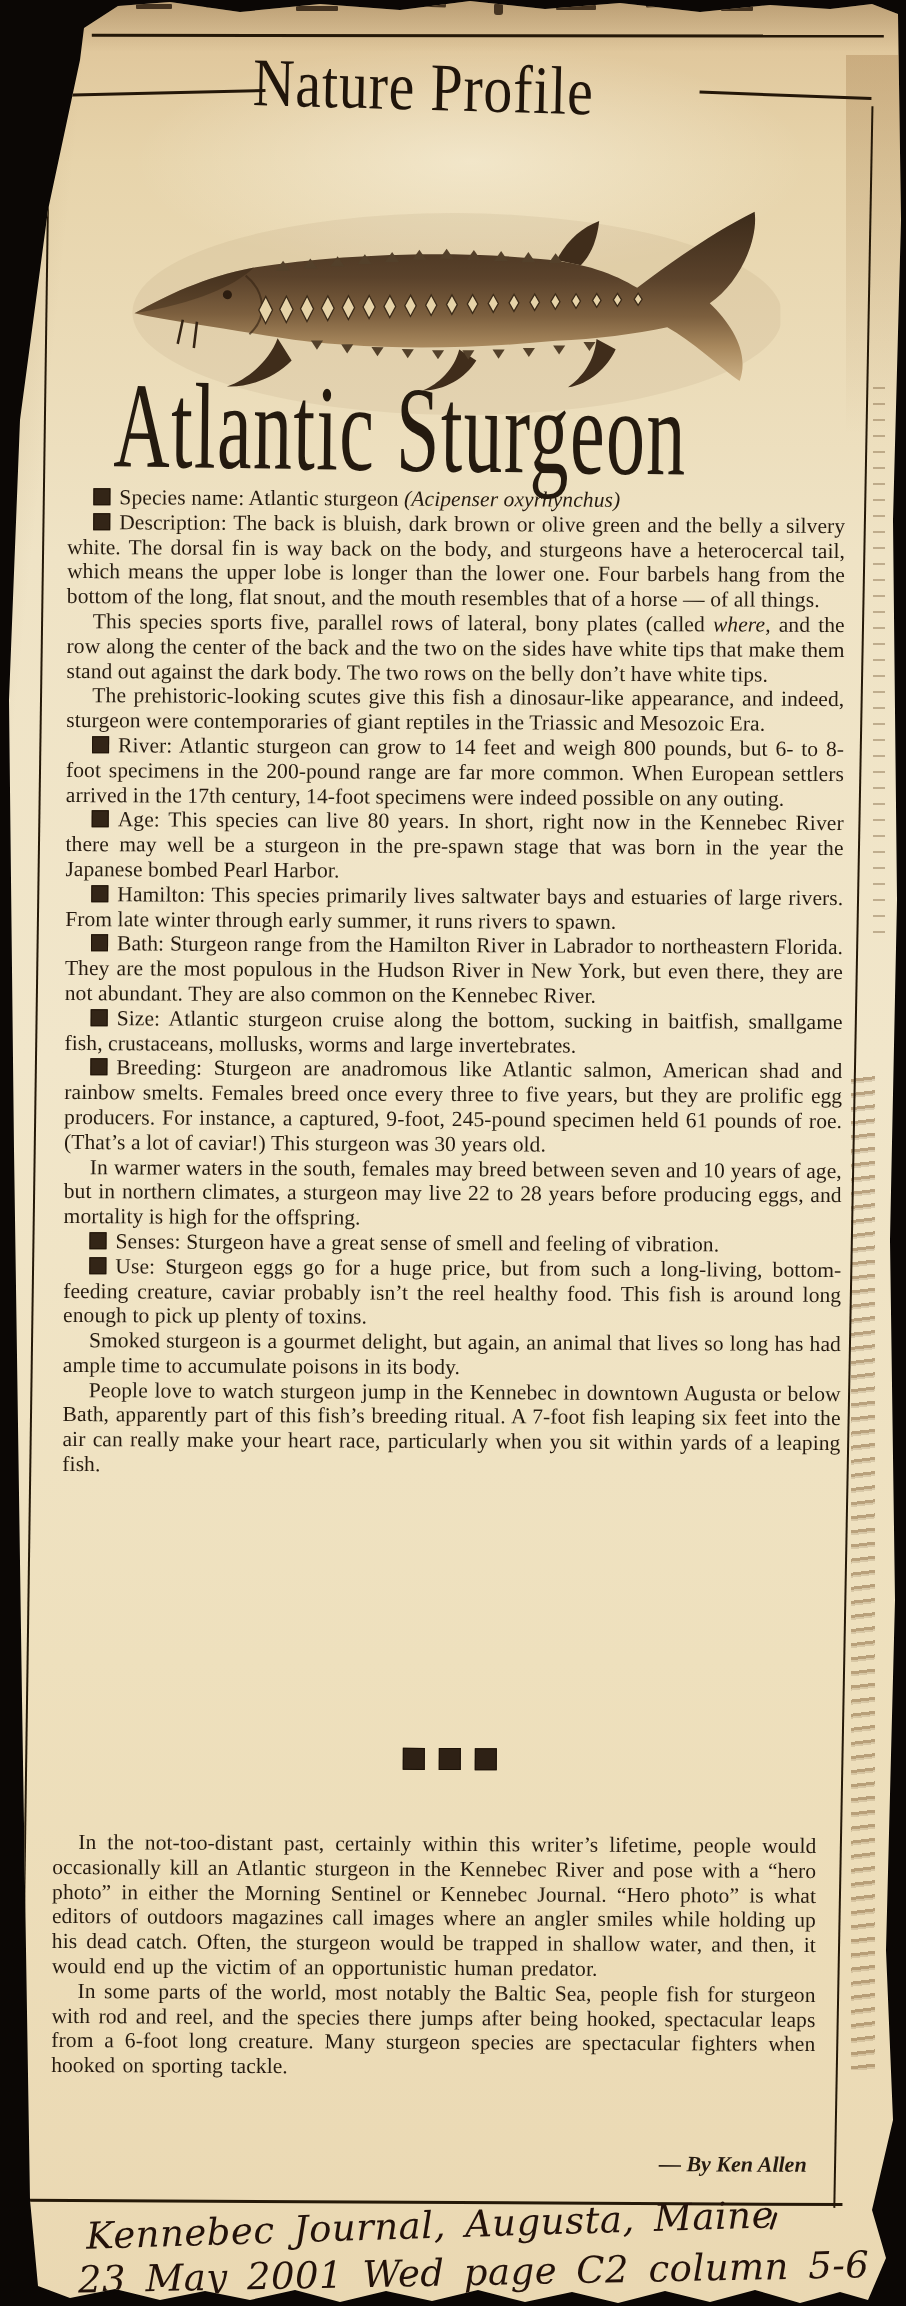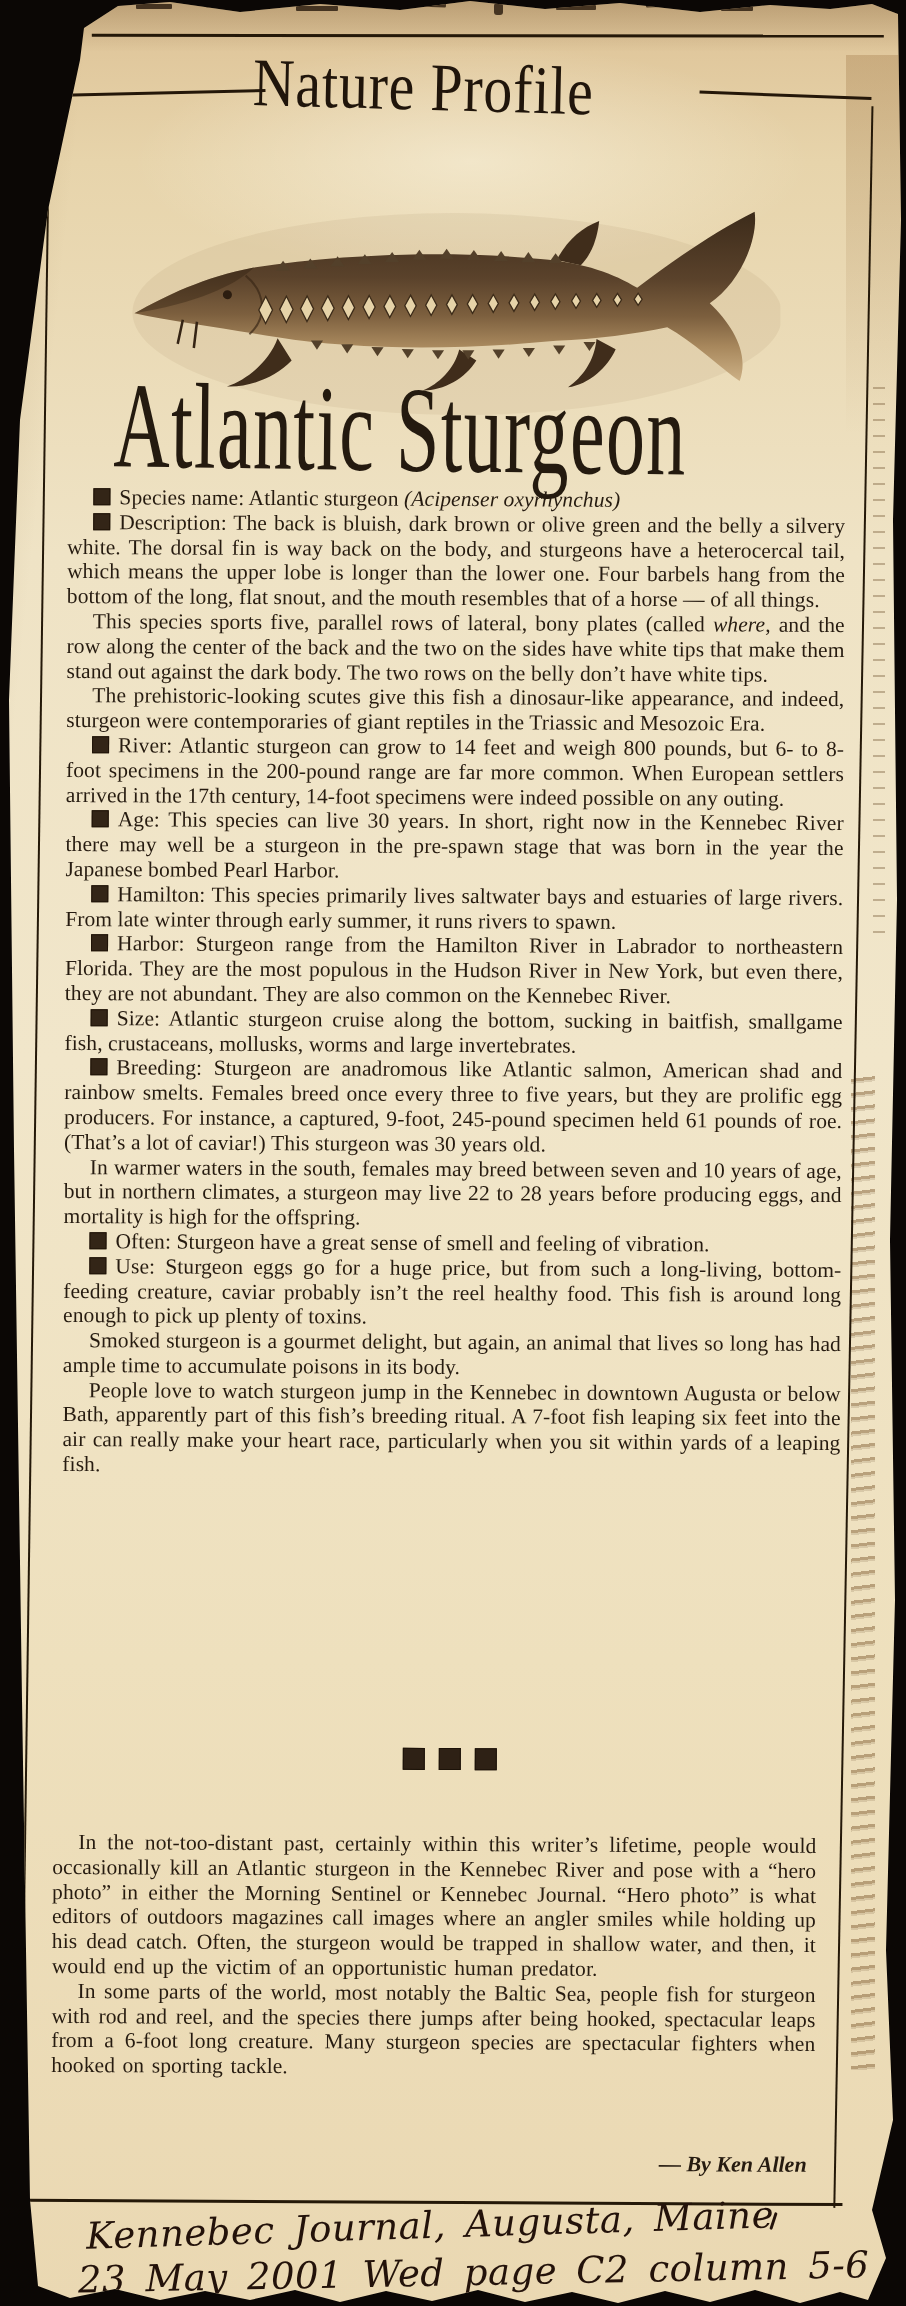--- a/index.html
+++ b/index.html
@@ -180,27 +180,27 @@
       </div>
 
       <h2 class="headline">Atlantic Sturgeon</h2>
 
       <div class="body1">
         <p class="para bullet"><span class="sq"></span><span class="run-b">Species name: </span><span class="run-r">Atlantic sturgeon </span><span class="run-i">(Acipenser oxyrhynchus)</span></p>
         <p class="para bullet"><span class="sq"></span><span class="run-b">Description: </span><span class="run-r">The back is bluish, dark brown or olive green and the belly a silvery white. The dorsal fin is way back on the body, and sturgeons have a heterocercal tail, which means the upper lobe is longer than the lower one. Four barbels hang from the bottom of the long, flat snout, and the mouth resembles that of a horse — of all things.</span></p>
         <p class="para indent"><span class="run-r">This species sports five, parallel rows of lateral, bony plates (called </span><span class="run-i">where,</span><span class="run-r"> and the row along the center of the back and the two on the sides have white tips that make them stand out against the dark body. The two rows on the belly don’t have white tips.</span></p>
         <p class="para indent"><span class="run-r">The prehistoric-looking scutes give this fish a dinosaur-like appearance, and indeed, sturgeon were contemporaries of giant reptiles in the Triassic and Mesozoic Era.</span></p>
         <p class="para bullet"><span class="sq"></span><span class="run-b">River: </span><span class="run-r">Atlantic sturgeon can grow to 14 feet and weigh 800 pounds, but 6- to 8-foot specimens in the 200-pound range are far more common. When European settlers arrived in the 17th century, 14-foot specimens were indeed possible on any outing.</span></p>
-        <p class="para bullet"><span class="sq"></span><span class="run-b">Age: </span><span class="run-r">This species can live 30 years. In short, right now in the Kennebec River there may well be a sturgeon in the pre-spawn stage that was born in the year the Japanese bombed Pearl Harbor.</span></p>
+        <p class="para bullet"><span class="sq"></span><span class="run-b">Age: </span><span class="run-r">This species can live 80 years. In short, right now in the Kennebec River there may well be a sturgeon in the pre-spawn stage that was born in the year the Japanese bombed Pearl Harbor.</span></p>
         <p class="para bullet"><span class="sq"></span><span class="run-b">Hamilton: </span><span class="run-r">This species primarily lives saltwater bays and estuaries of large rivers. From late winter through early summer, it runs rivers to spawn.</span></p>
-        <p class="para bullet"><span class="sq"></span><span class="run-b">Harbor: </span><span class="run-r">Sturgeon range from the Hamilton River in Labrador to northeastern Florida. They are the most populous in the Hudson River in New York, but even there, they are not abundant. They are also common on the Kennebec River.</span></p>
+        <p class="para bullet"><span class="sq"></span><span class="run-b">Bath: </span><span class="run-r">Sturgeon range from the Hamilton River in Labrador to northeastern Florida. They are the most populous in the Hudson River in New York, but even there, they are not abundant. They are also common on the Kennebec River.</span></p>
         <p class="para bullet"><span class="sq"></span><span class="run-b">Size: </span><span class="run-r">Atlantic sturgeon cruise along the bottom, sucking in baitfish, smallgame fish, crustaceans, mollusks, worms and large invertebrates.</span></p>
         <p class="para bullet"><span class="sq"></span><span class="run-b">Breeding: </span><span class="run-r">Sturgeon are anadromous like Atlantic salmon, American shad and rainbow smelts. Females breed once every three to five years, but they are prolific egg producers. For instance, a captured, 9-foot, 245-pound specimen held 61 pounds of roe. (That’s a lot of caviar!) This sturgeon was 30 years old.</span></p>
         <p class="para indent"><span class="run-r">In warmer waters in the south, females may breed between seven and 10 years of age, but in northern climates, a sturgeon may live 22 to 28 years before producing eggs, and mortality is high for the offspring.</span></p>
-        <p class="para bullet"><span class="sq"></span><span class="run-b">Often: </span><span class="run-r">Sturgeon have a great sense of smell and feeling of vibration.</span></p>
+        <p class="para bullet"><span class="sq"></span><span class="run-b">Senses: </span><span class="run-r">Sturgeon have a great sense of smell and feeling of vibration.</span></p>
         <p class="para bullet"><span class="sq"></span><span class="run-b">Use: </span><span class="run-r">Sturgeon eggs go for a huge price, but from such a long-living, bottom-feeding creature, caviar probably isn’t the reel healthy food. This fish is around long enough to pick up plenty of toxins.</span></p>
         <p class="para indent"><span class="run-r">Smoked sturgeon is a gourmet delight, but again, an animal that lives so long has had ample time to accumulate poisons in its body.</span></p>
         <p class="para indent"><span class="run-r">People love to watch sturgeon jump in the Kennebec in downtown Augusta or below Bath, apparently part of this fish’s breeding ritual. A 7-foot fish leaping six feet into the air can really make your heart race, particularly when you sit within yards of a leaping fish.</span></p>
       </div>
 
       <div class="divider">
         <span class="dsq"></span><span class="dsq"></span><span class="dsq"></span>
       </div>
 
       <div class="body2">

